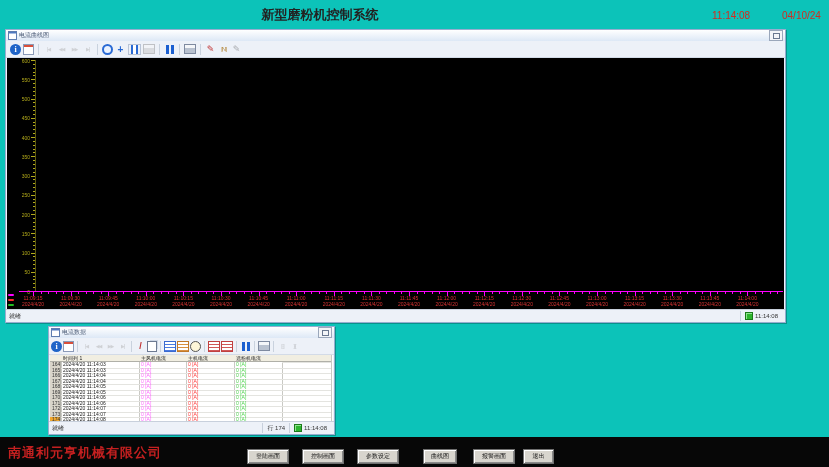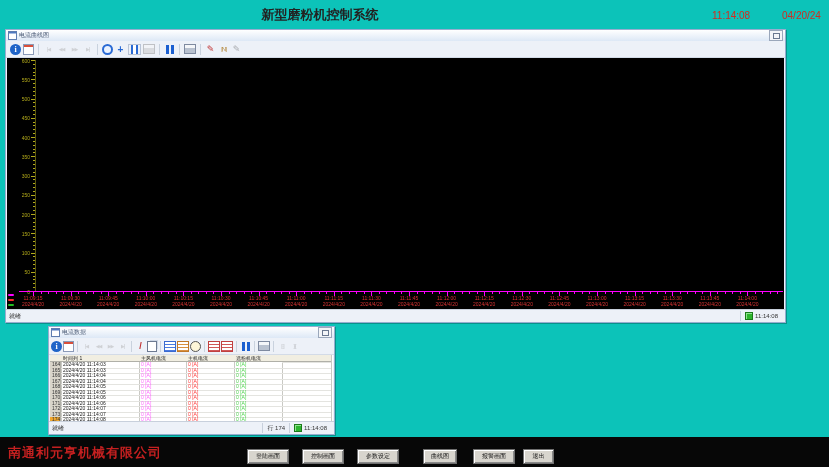--- a/index.html
+++ b/index.html
@@ -81,21 +81,21 @@
   .fbtn{position:absolute;top:12px;height:13px;background:#d8d5ce;border:1px solid #6f6f6f;
     box-shadow:inset 1px 1px 0 #ffffff,inset -1px -1px 0 #8a8a8a;
     display:flex;align-items:center;justify-content:center;font-size:6px;color:#111;cursor:pointer;}
 </style>
 </head>
 <body>
 
 <div>
   <div class="hdr-title">新型磨粉机控制系统</div>
   <div class="hdr-time">11:14:08</div>
-  <div class="hdr-date">04/20/24</div>
+  <div class="hdr-date">04/10/24</div>
 </div>
 
 <div class="win" style="left:5px;top:29px;width:779px;height:292px;">
   <div class="tbar">
     <span class="wicon"></span>
     <span class="wtitle">电流曲线图</span>
     <span class="wbtn">
         <span class="wbox"></span>
       </span>
   </div>

